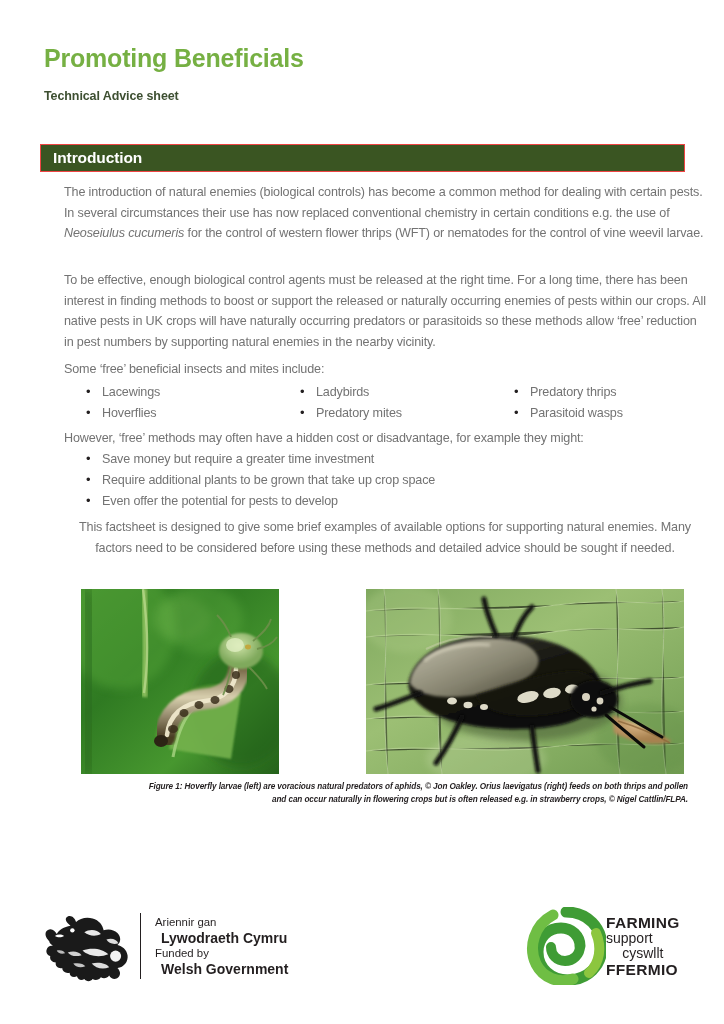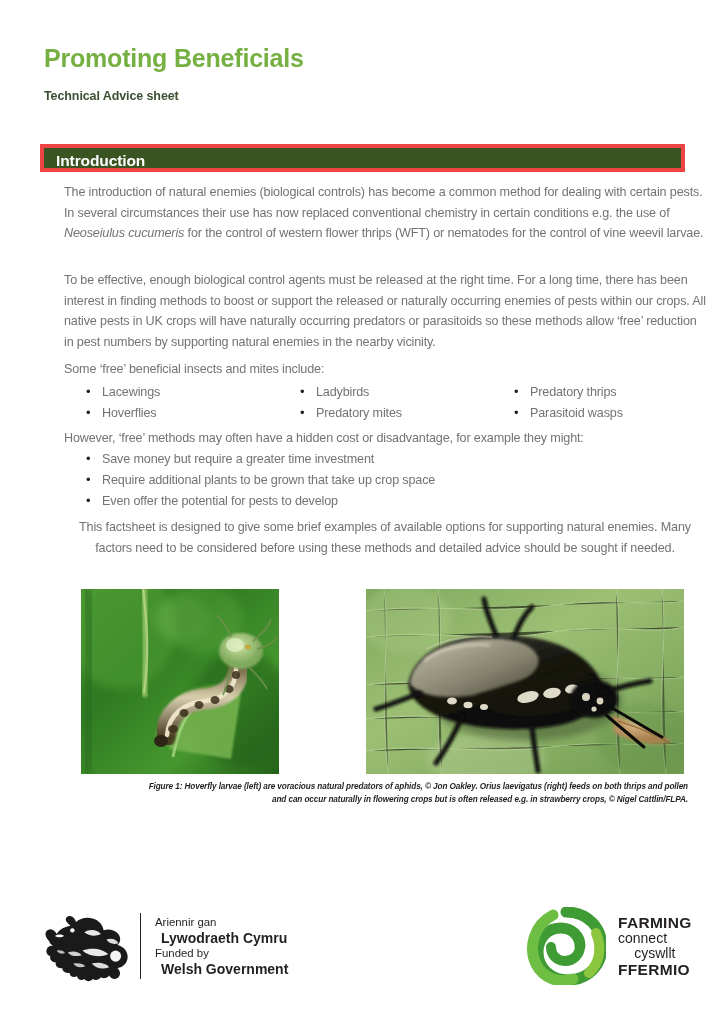--- a/index.html
+++ b/index.html
@@ -46,21 +46,21 @@
 
   
   .section-bar {
     position: absolute;
     left: 40px;
     top: 144px;
     width: 645px;
     height: 28px;
     background: #3a5522;
     box-sizing: border-box;
-    border: 4px solid #ef4444;
+    border: 1px solid #ef4444;
   }
   .section-bar-label {
     position: absolute;
     left: 12px;
     top: 4px;
     font-size: 15.5px;
     font-weight: bold;
     color: #ffffff;
     letter-spacing: -0.1px;
   }
@@ -188,21 +188,20 @@
   .fc-logo {
     position: absolute;
     left: 526px;
     top: 8px;
     display: flex;
     align-items: center;
     height: 80px;
   }
   .fc-swirl { width: 80px; height: 78px; }
   .fc-text {
-    margin-left: 12px;
     line-height: 15.5px;
     color: #231f20;
   }
   .fc-text .fc-l1 { font-size: 15.5px; font-weight: bold; letter-spacing: 0.3px; }
   .fc-text .fc-l2 { font-size: 14px; font-weight: normal; }
   .fc-text .fc-l3 { font-size: 14px; font-weight: normal; text-align: center; }
   .fc-text .fc-l4 { font-size: 15.5px; font-weight: bold; letter-spacing: 0.3px; }
 </style>
 </head>
 <body>
@@ -457,20 +456,20 @@
         <g fill="none" stroke-linecap="round">
           <path d="M40 5 C62 5 76 21 76 40 C76 58 62 73 42 73
                    C25 73 12 61 12 45 C12 31 22 21 35 21 C46 21 54 29 54 39" stroke="#3f9c35" stroke-width="11"></path>
           <path d="M27 8 C8 18 2 40 10 57 C17 71 33 77 47 72" stroke="#6fbe44" stroke-width="11"></path>
           <path d="M70 26 C76 40 74 56 63 66" stroke="#8cc63f" stroke-width="10"></path>
           <path d="M54 39 C54 48 47 54 39 54 C31 54 25 48 25 40" stroke="#3f9c35" stroke-width="10"></path>
         </g>
       </svg>
       <div class="fc-text">
         <div class="fc-l1">FARMING</div>
-        <div class="fc-l2">connect</div>
+        <div class="fc-l2">support</div>
         <div class="fc-l3">cyswllt</div>
         <div class="fc-l4">FFERMIO</div>
       </div>
     </div>
   </div>
 
 </div>
 
 </body></html>

